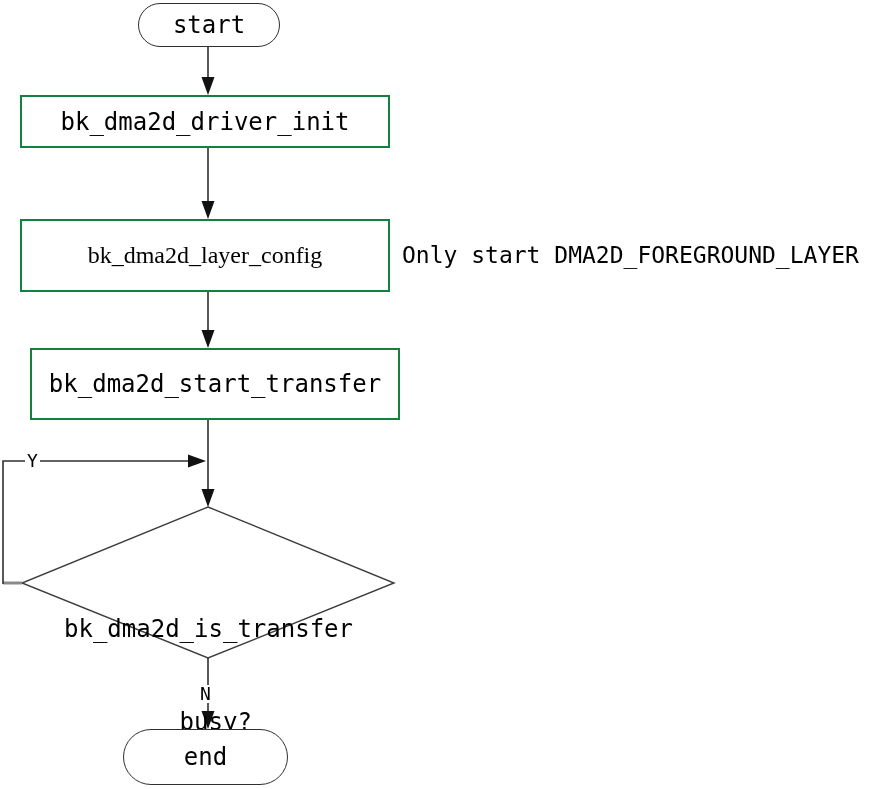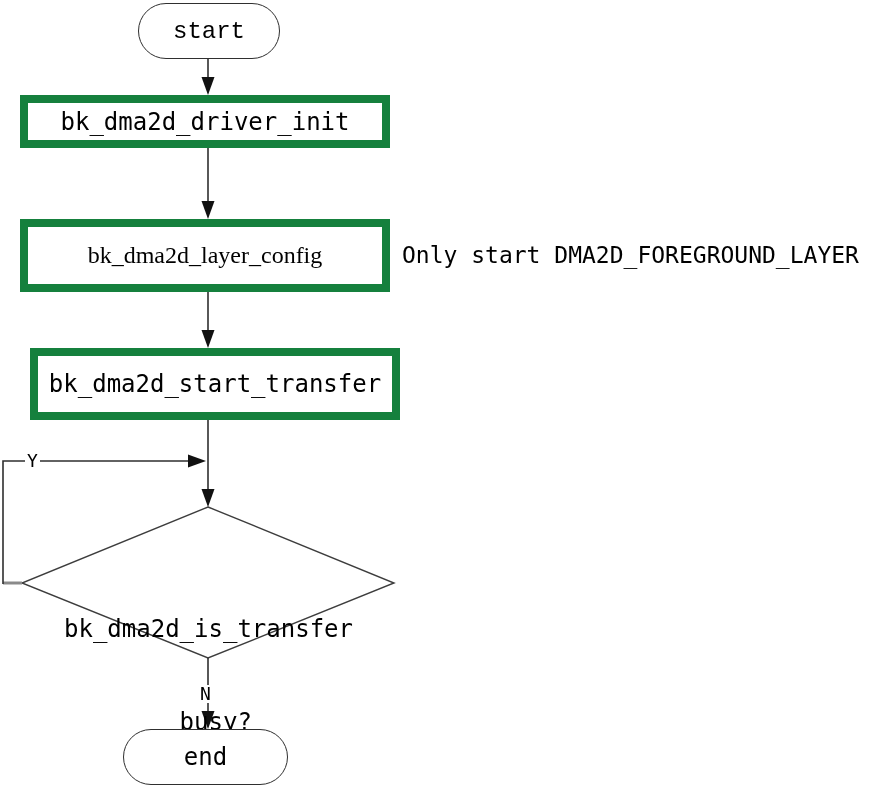--- a/index.html
+++ b/index.html
@@ -29,23 +29,23 @@
     box-sizing: border-box;
     background: #ffffff;
     font-size: 24px;
     white-space: nowrap;
   }
   .terminator {
     border: 1.5px solid #2f2f2f;
     border-radius: 28px;
   }
   .process {
-    border: 8px solid #15803d;
+    border: 2px solid #15803d;
   }
-  .node-start { left: 138px; top: 3px;  width: 142px; height: 56px; font-family: Liberation Mono, monospace; }
+  .node-start { left: 138px; top: 3px;  width: 142px; height: 44px; }
   .node-end   { left: 123px; top: 729px; width: 165px; height: 56px; }
   .node-box1  { left: 20px; top: 95px;  width: 370px; height: 53px; }
   .node-box2  { left: 20px; top: 219px; width: 370px; height: 73px; font-family: Liberation Serif, serif; }
   .node-box3  { left: 20px; top: 348px; width: 370px; height: 72px; margin-left: 10px; }
   .decision-label {
     position: absolute;
     left: 22px; top: 552px;
     width: 373px;
     text-align: center;
     font-size: 24px;

